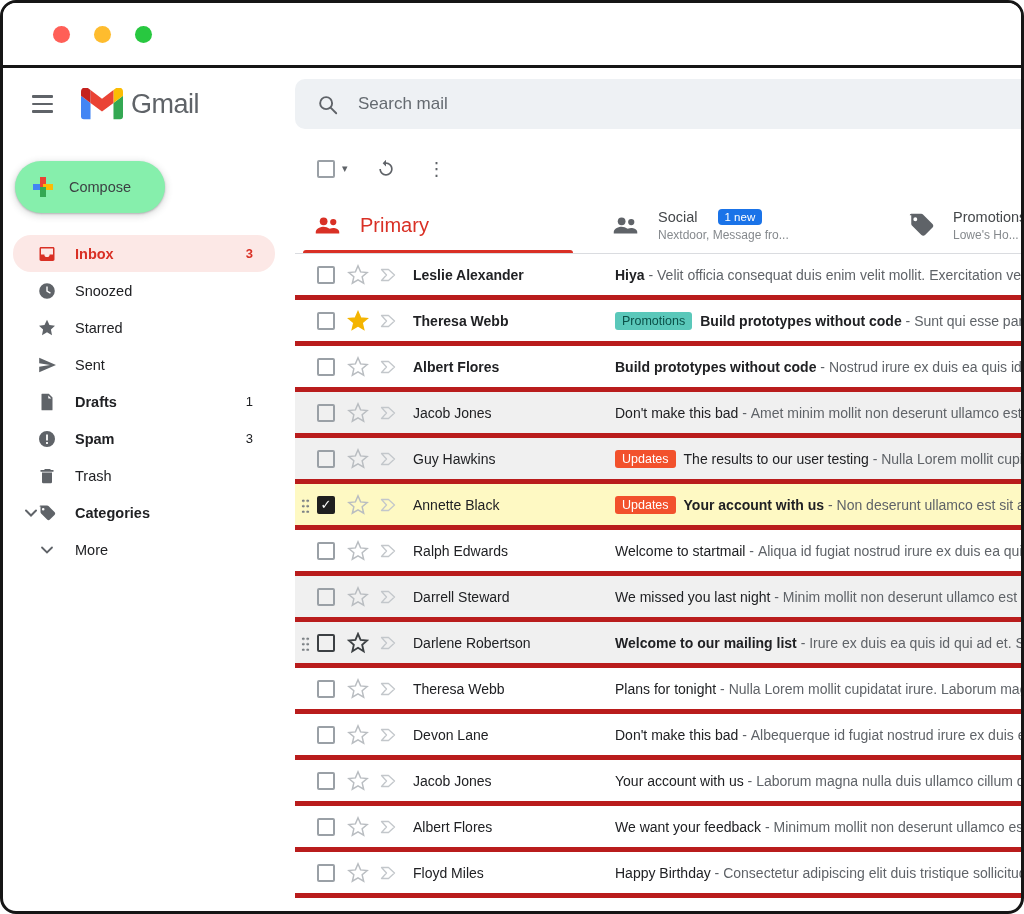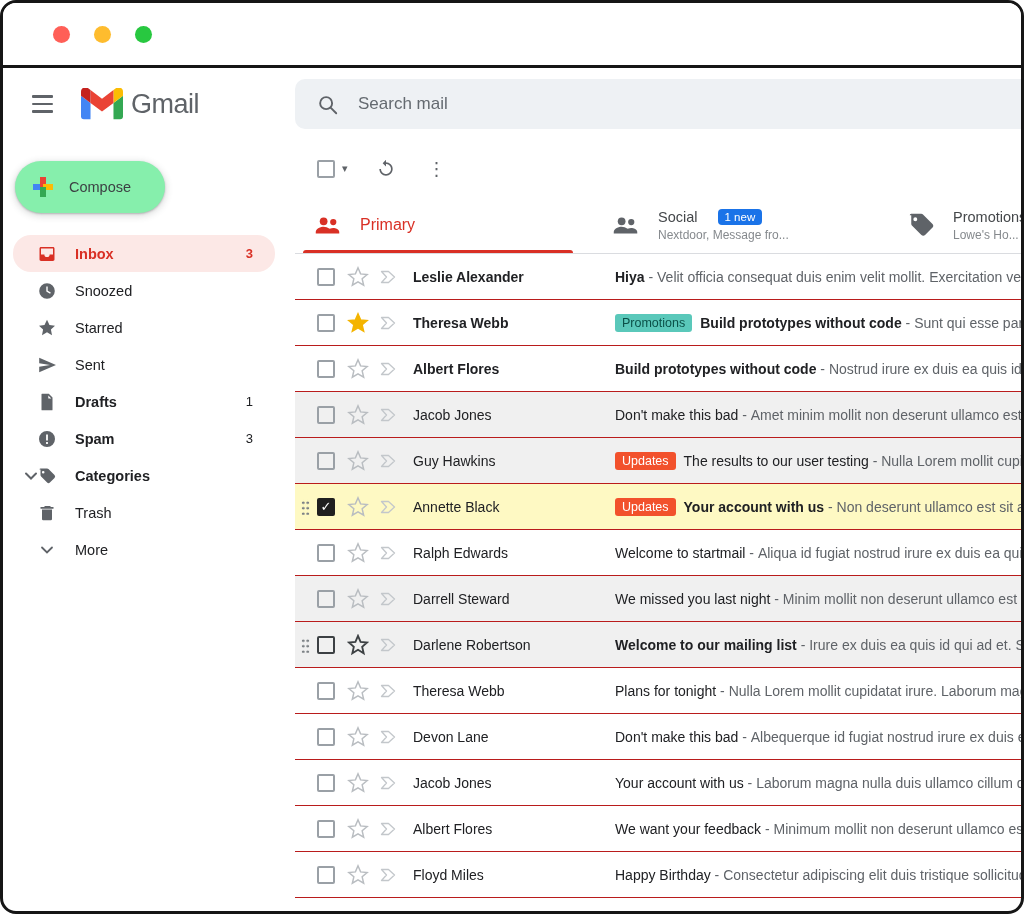--- a/index.html
+++ b/index.html
@@ -71,32 +71,32 @@
   .sel-group{display:flex;align-items:center;gap:7px;}
   .caret{font-size:11px;color:#5f6368;cursor:pointer;}
   .tool-icon{color:#5f6368;cursor:pointer;display:flex;align-items:center;}
   .tool-icon svg{width:20px;height:20px;}
   .dots{font-size:18px;color:#5f6368;cursor:pointer;padding:0 4px;}
   
   .tabs{display:flex;height:56px;border-bottom:1px solid #dadce0;flex-shrink:0;overflow:hidden;}
   .tab{display:flex;align-items:center;gap:17px;position:relative;cursor:pointer;box-sizing:border-box;}
   .tab svg{width:30px;height:30px;flex-shrink:0;}
   .tab-primary{width:286px;padding-left:18px;color:#d93025;}
-  .tab-primary .tab-label{color:#d93025;font-weight:500;font-size:16px;}
+  .tab-primary .tab-label{color:#d93025;font-weight:500;font-size:20px;}
   .tab-primary::after{content:"";position:absolute;left:8px;right:8px;bottom:0;height:3px;background:#d93025;border-radius:3px 3px 0 0;}
   .tab-social{width:292px;padding-left:30px;color:#5f6368;}
   .tab-promotions{flex:1;padding-left:33px;color:#5f6368;overflow:hidden;}
   .tab-col{display:flex;flex-direction:column;gap:3px;min-width:0;}
   .tab-top{display:flex;align-items:center;gap:20px;white-space:nowrap;}
   .tab-label{font-size:14.5px;color:#44474a;font-weight:500;}
   .tab-badge{background:#1a73e8;color:#fff;font-size:11.5px;font-weight:400;padding:2px 7px;border-radius:4px;}
   .tab-sub{font-size:12px;color:#85898d;white-space:nowrap;overflow:hidden;}
   
   .email-list{flex:1;overflow:hidden;}
-  .row{height:46px;display:flex;align-items:center;border-bottom:1px solid #b91c1c;padding-left:4px;box-sizing:border-box;cursor:pointer;}
+  .row{height:46px;display:flex;align-items:center;border-bottom:5px solid #b91c1c;padding-left:4px;box-sizing:border-box;cursor:pointer;}
   .bg-gray{background:#f0f0f0;}
   .bg-selected{background:#fef9c3;}
   .drag{
     width:9px;height:16px;margin-left:2px;visibility:hidden;cursor:grab;flex-shrink:0;
     background-image:radial-gradient(circle,#7d8286 1.15px,transparent 1.5px);
     background-size:4.5px 5.5px;background-position:0 1px;
   }
   .drag.show{visibility:visible;}
   .row .cb{margin-left:7px;}
   .star{margin-left:12px;cursor:pointer;display:flex;flex-shrink:0;}
@@ -206,35 +206,35 @@
             <span class="side-label">Drafts</span>
             <span class="side-count">1</span>
           </div>
           <div class="side-item bold">
             <svg viewBox="0 0 20 20">
                 <path fill-rule="evenodd" fill="currentColor" d="M10 2a8 8 0 1 0 0 16 8 8 0 0 0 0-16zm-.9 3.4h1.8v6.1H9.1V5.4zm0 7.6h1.8v1.9H9.1V13z"></path>
               </svg>
             <span class="side-label">Spam</span>
             <span class="side-count">3</span>
           </div>
+          <div class="side-item">
+            <svg viewBox="0 0 20 20">
+                <path fill="currentColor" d="M6.2 17.2a1.3 1.3 0 0 1-1.2-1.3V6.5h10v9.4a1.3 1.3 0 0 1-1.2 1.3H6.2zM13 3.1l1 1h2.5v1.6h-13V4.1H7l1-1h5z"></path>
+              </svg>
+            <span class="side-label">Trash</span>
+            <span class="side-count"></span>
+          </div>
           <div class="side-item bold">
             <svg class="expander" viewBox="0 0 20 20">
                 <path d="M5 7.5l5 5 5-5" fill="none" stroke="currentColor" stroke-width="2" stroke-linecap="round"></path>
               </svg>
             <svg viewBox="0 0 20 20">
                 <path fill-rule="evenodd" fill="currentColor" d="M2.5 3.5a1 1 0 0 1 1-1h6.6a2 2 0 0 1 1.4.6l6 6a2 2 0 0 1 0 2.8l-4.6 4.6a2 2 0 0 1-2.8 0l-6-6a2 2 0 0 1-.6-1.4V3.5zm3.7 4a1.3 1.3 0 1 0 0-2.6 1.3 1.3 0 0 0 0 2.6z"></path>
               </svg>
             <span class="side-label">Categories</span>
-            <span class="side-count"></span>
-          </div>
-          <div class="side-item">
-            <svg viewBox="0 0 20 20">
-                <path fill="currentColor" d="M6.2 17.2a1.3 1.3 0 0 1-1.2-1.3V6.5h10v9.4a1.3 1.3 0 0 1-1.2 1.3H6.2zM13 3.1l1 1h2.5v1.6h-13V4.1H7l1-1h5z"></path>
-              </svg>
-            <span class="side-label">Trash</span>
             <span class="side-count"></span>
           </div>
           <div class="side-item">
             <svg viewBox="0 0 20 20">
                 <path d="M5 7.5l5 5 5-5" fill="none" stroke="currentColor" stroke-width="1.8" stroke-linecap="round"></path>
               </svg>
             <span class="side-label">More</span>
             <span class="side-count"></span>
           </div>
         </nav>

